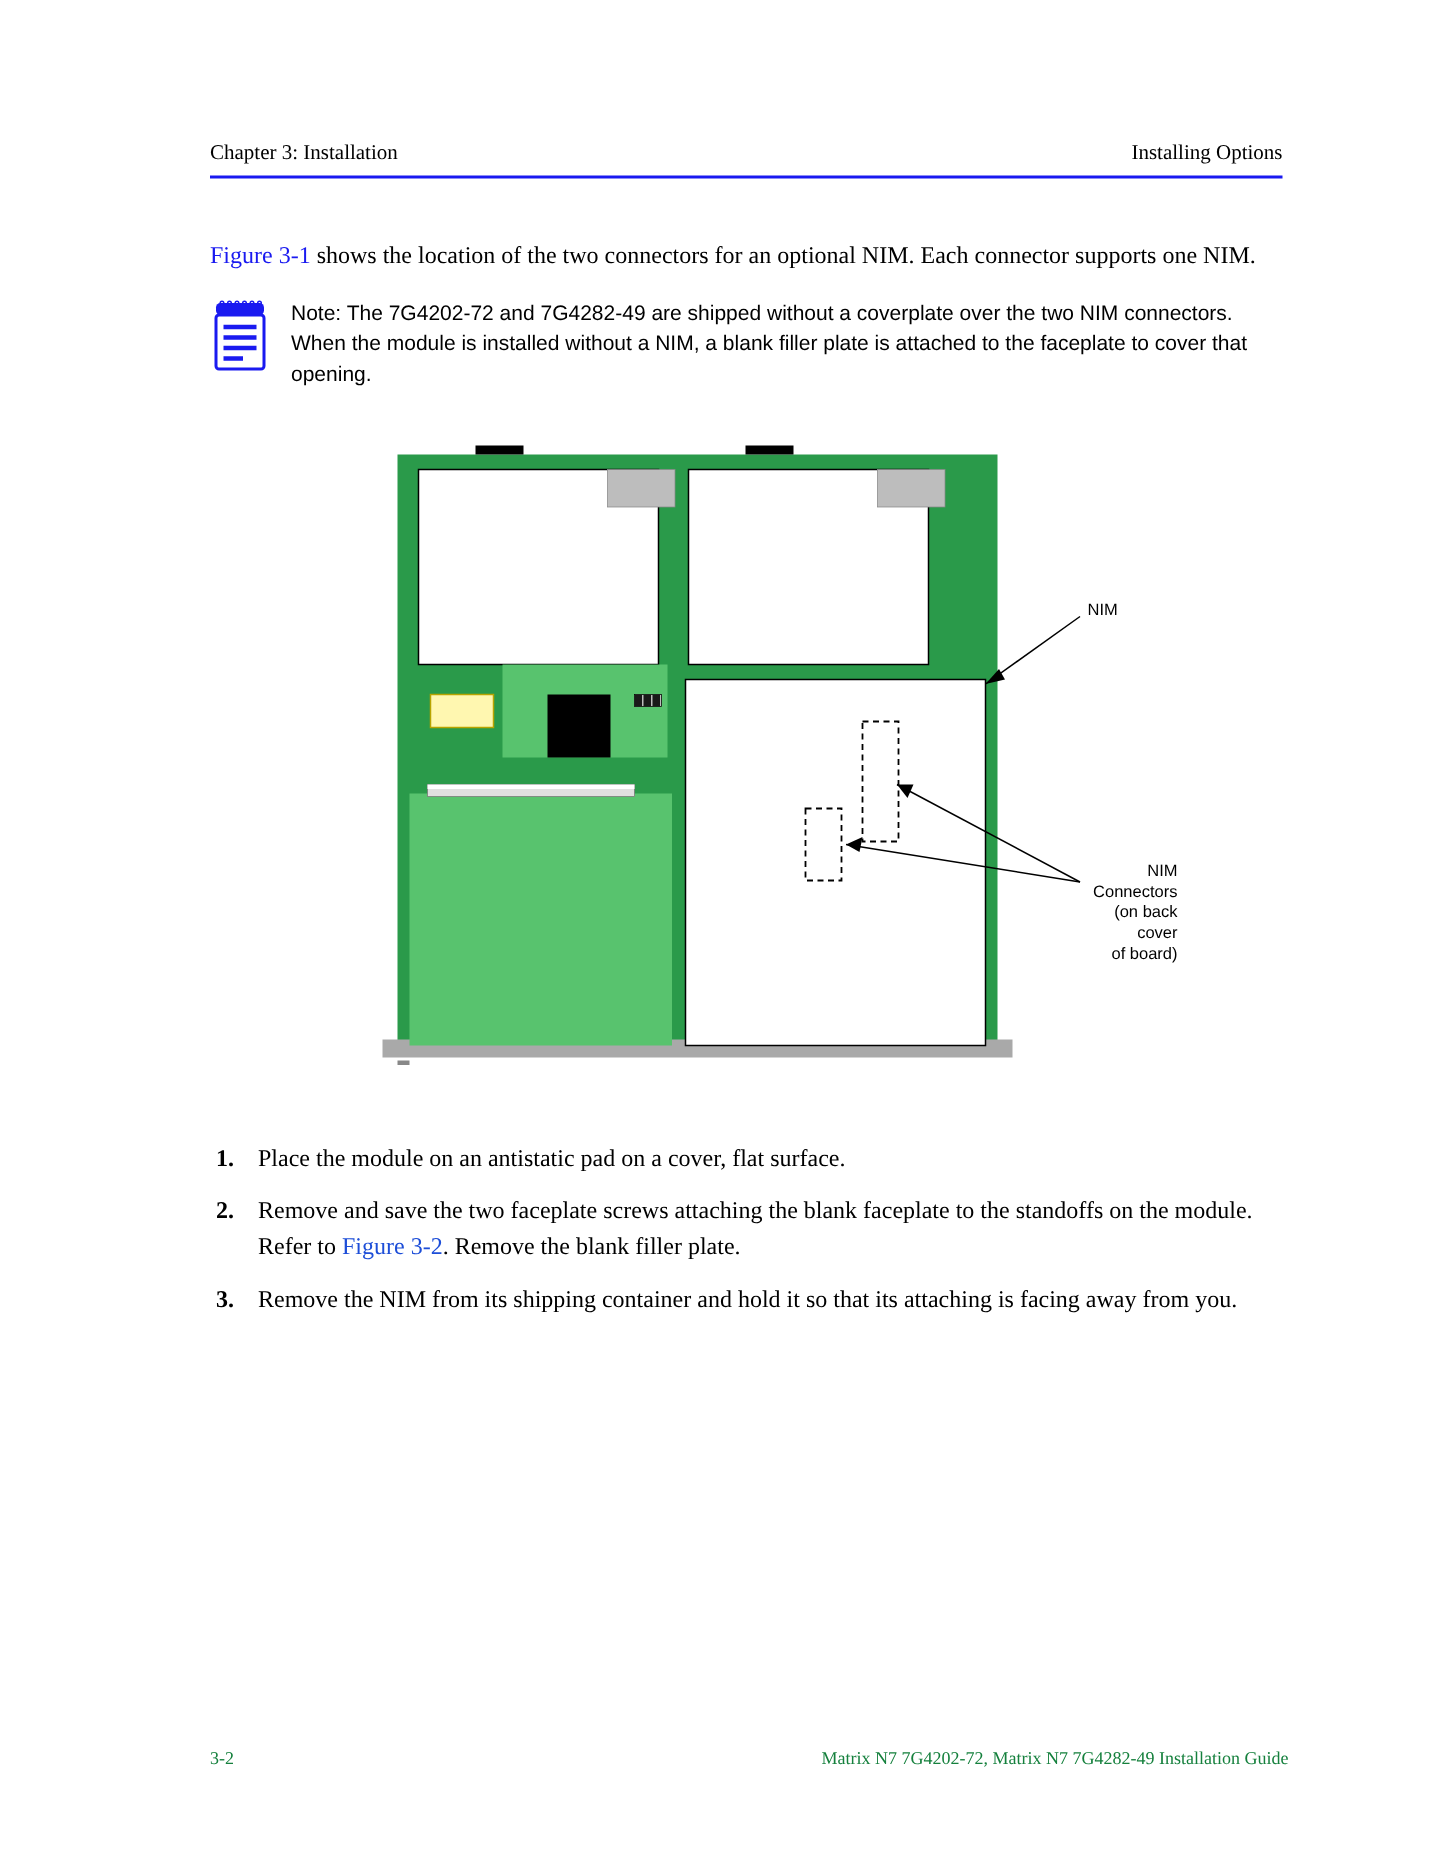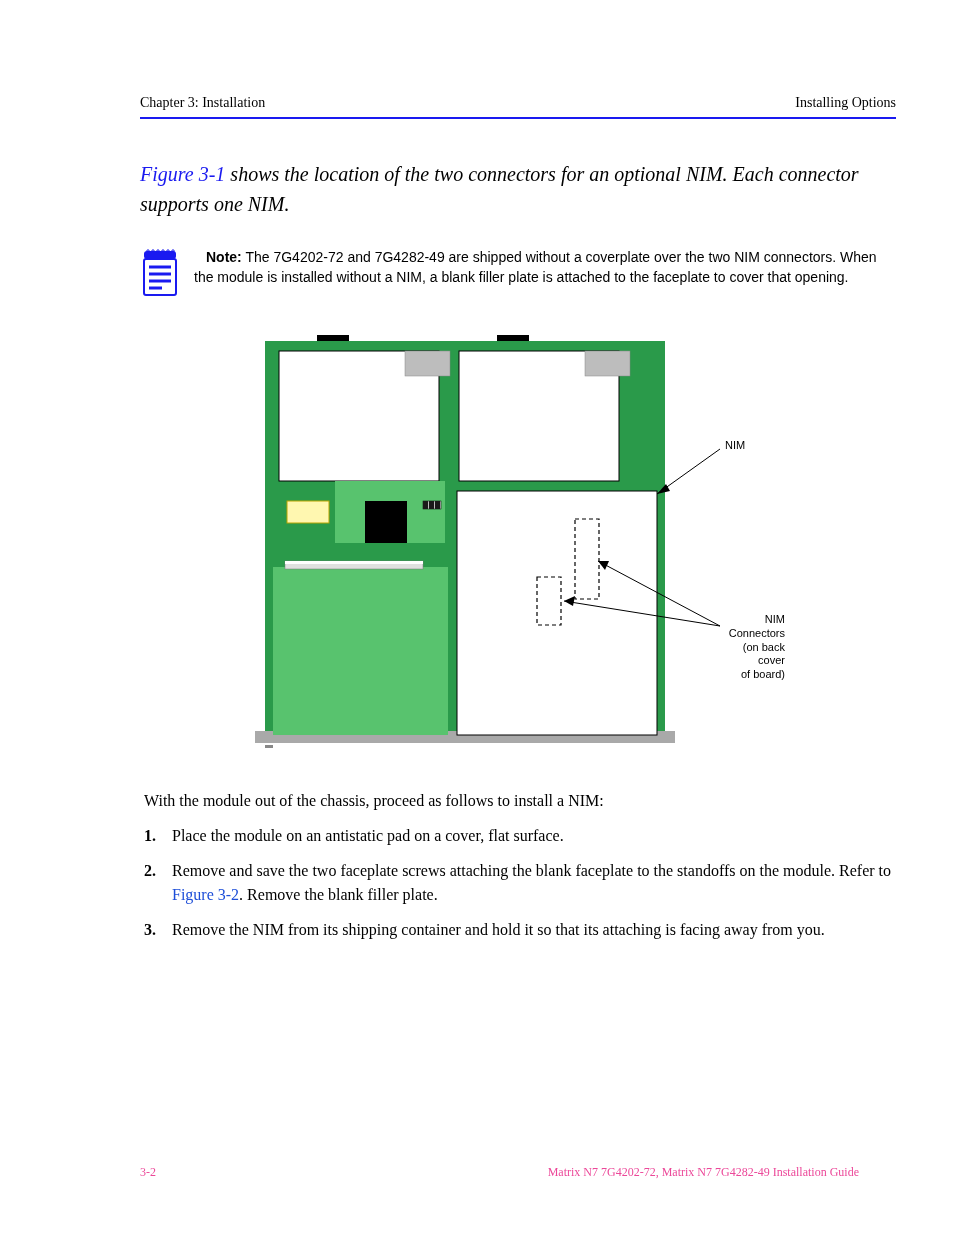--- a/index.html
+++ b/index.html
@@ -5,64 +5,63 @@
   * { box-sizing: border-box; margin: 0; padding: 0; }
   body {
     width: 954px;
     height: 1235px;
     background: #ffffff;
     font-family: Arial, Helvetica, sans-serif;
     color: #000;
     position: relative;
   }
   .page {
-    padding: 95px 58px 0 140px;
+    padding: 95px 99px 0 140px;
     position: relative;
   }
   .header {
     display: flex;
     justify-content: space-between;
     font-family: 'Times New Roman', Times, serif;
     font-size: 14px;
     color: #000;
     margin-bottom: 6px;
   }
   .header .left { font-weight: normal; }
   .header .right { font-weight: normal; }
   .hr {
     height: 2px;
     background: #1a1af0;
     width: 100%;
     margin-bottom: 40px;
   }
   .intro {
     font-family: 'Times New Roman', Times, serif;
-    font-size: 20px;
+    font-size: 16px;
     line-height: 1.5;
-    margin-bottom: 28px;
-    font-style: italic;
+    margin-bottom: 15px;
   }
   .intro .link { color: #1a1af0; }
   .note-row {
     display: flex;
     align-items: flex-start;
     gap: 14px;
     margin-bottom: 24px;
   }
   .note-icon {
     flex: 0 0 40px;
     height: 50px;
   }
   .note-text {
     font-family: Arial, Helvetica, sans-serif;
     font-size: 14px;
     line-height: 1.45;
     color: #000;
   }
-  .note-text b { font-weight: bold; margin-left: 12px; }
+  .note-text b { font-weight: normal; }
   .figure-wrap {
     position: relative;
     width: 540px;
     height: 440px;
     margin-left: 95px;
     text-align: right;
   }
   .figure-svg {
     position: absolute;
     top: 0; left: 0;
@@ -107,21 +106,21 @@
   .steps .txt .link { color: #1d4ed8; }
   .footer {
     position: absolute;
     bottom: 55px;
     left: 140px;
     right: 95px;
     display: flex;
     justify-content: space-between;
     font-family: 'Times New Roman', Times, serif;
     font-size: 12px;
-    color: #ec4899;
+    color: #15803d;
   }
 </style>
 </head>
 <body>
 
 <div class="page">
 
   <div class="header">
     <div class="left">Chapter 3: Installation</div>
     <div class="right">Installing Options</div>
@@ -203,21 +202,20 @@
     <div class="callout c2">
       <div>NIM</div>
       <div>Connectors</div>
       <div>(on back cover</div>
       <div>of board)</div>
     </div>
   </div>
 
 
   <div class="steps">
-    <div class="lead">With the module out of the chassis, proceed as follows to install a NIM:</div>
     <div style="height:10px;"></div>
     <div class="step">
       <div class="num">1.</div>
       <div class="txt">Place the module on an antistatic pad on a cover, flat surface.</div>
     </div>
     <div class="step">
       <div class="num">2.</div>
       <div class="txt">
         <span>Remove and save the two faceplate screws attaching the blank faceplate to the standoffs on the module. Refer to </span><span class="link">Figure 3-2</span><span>. Remove the blank filler plate.</span>
       </div>

